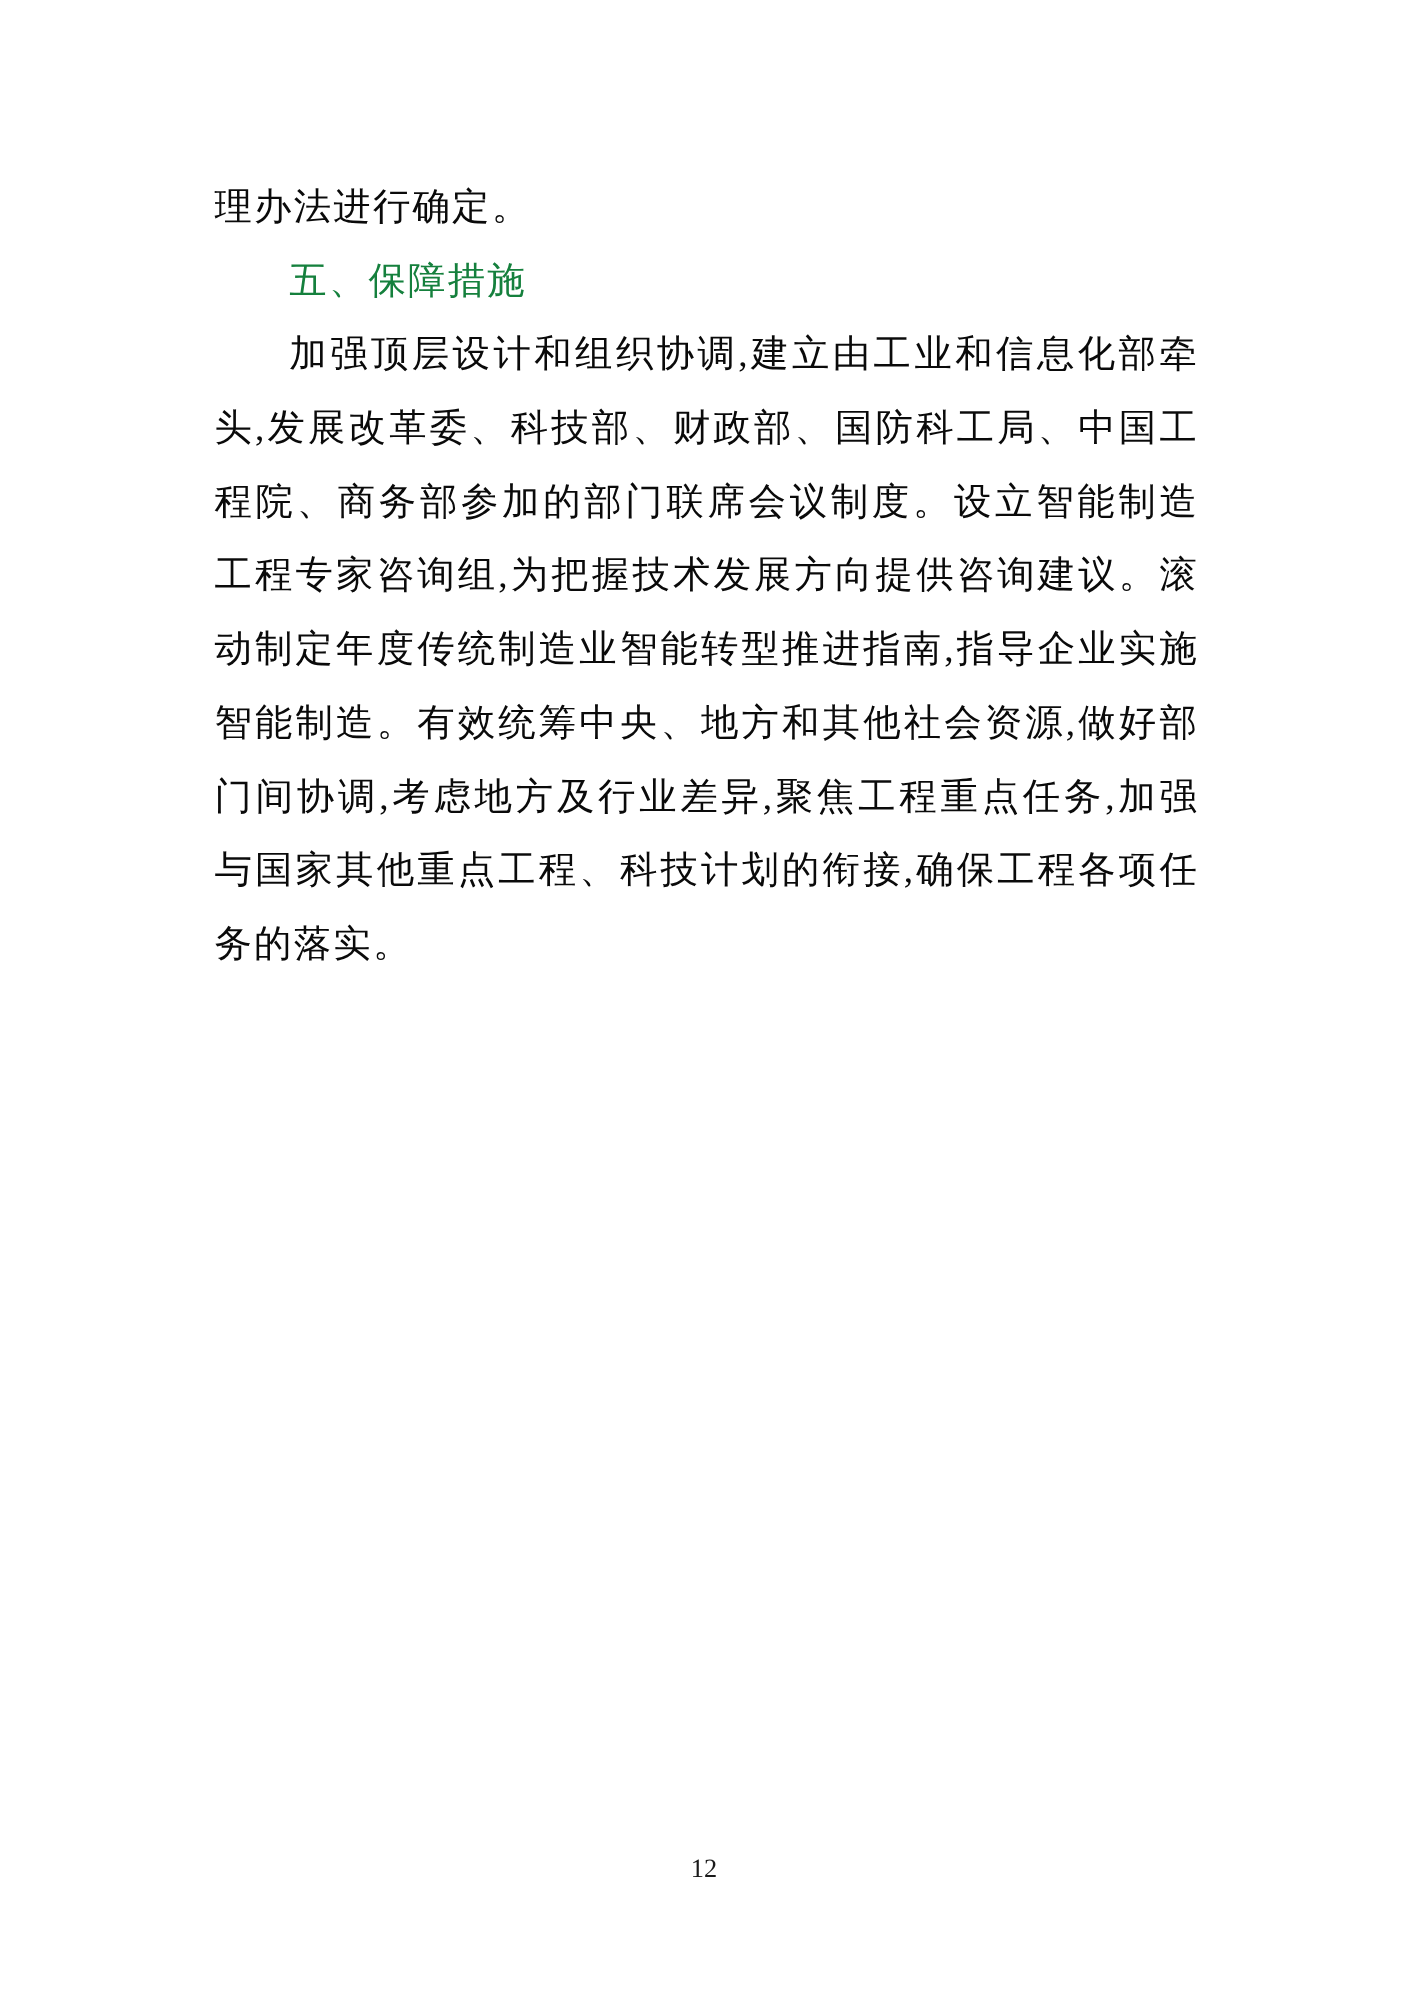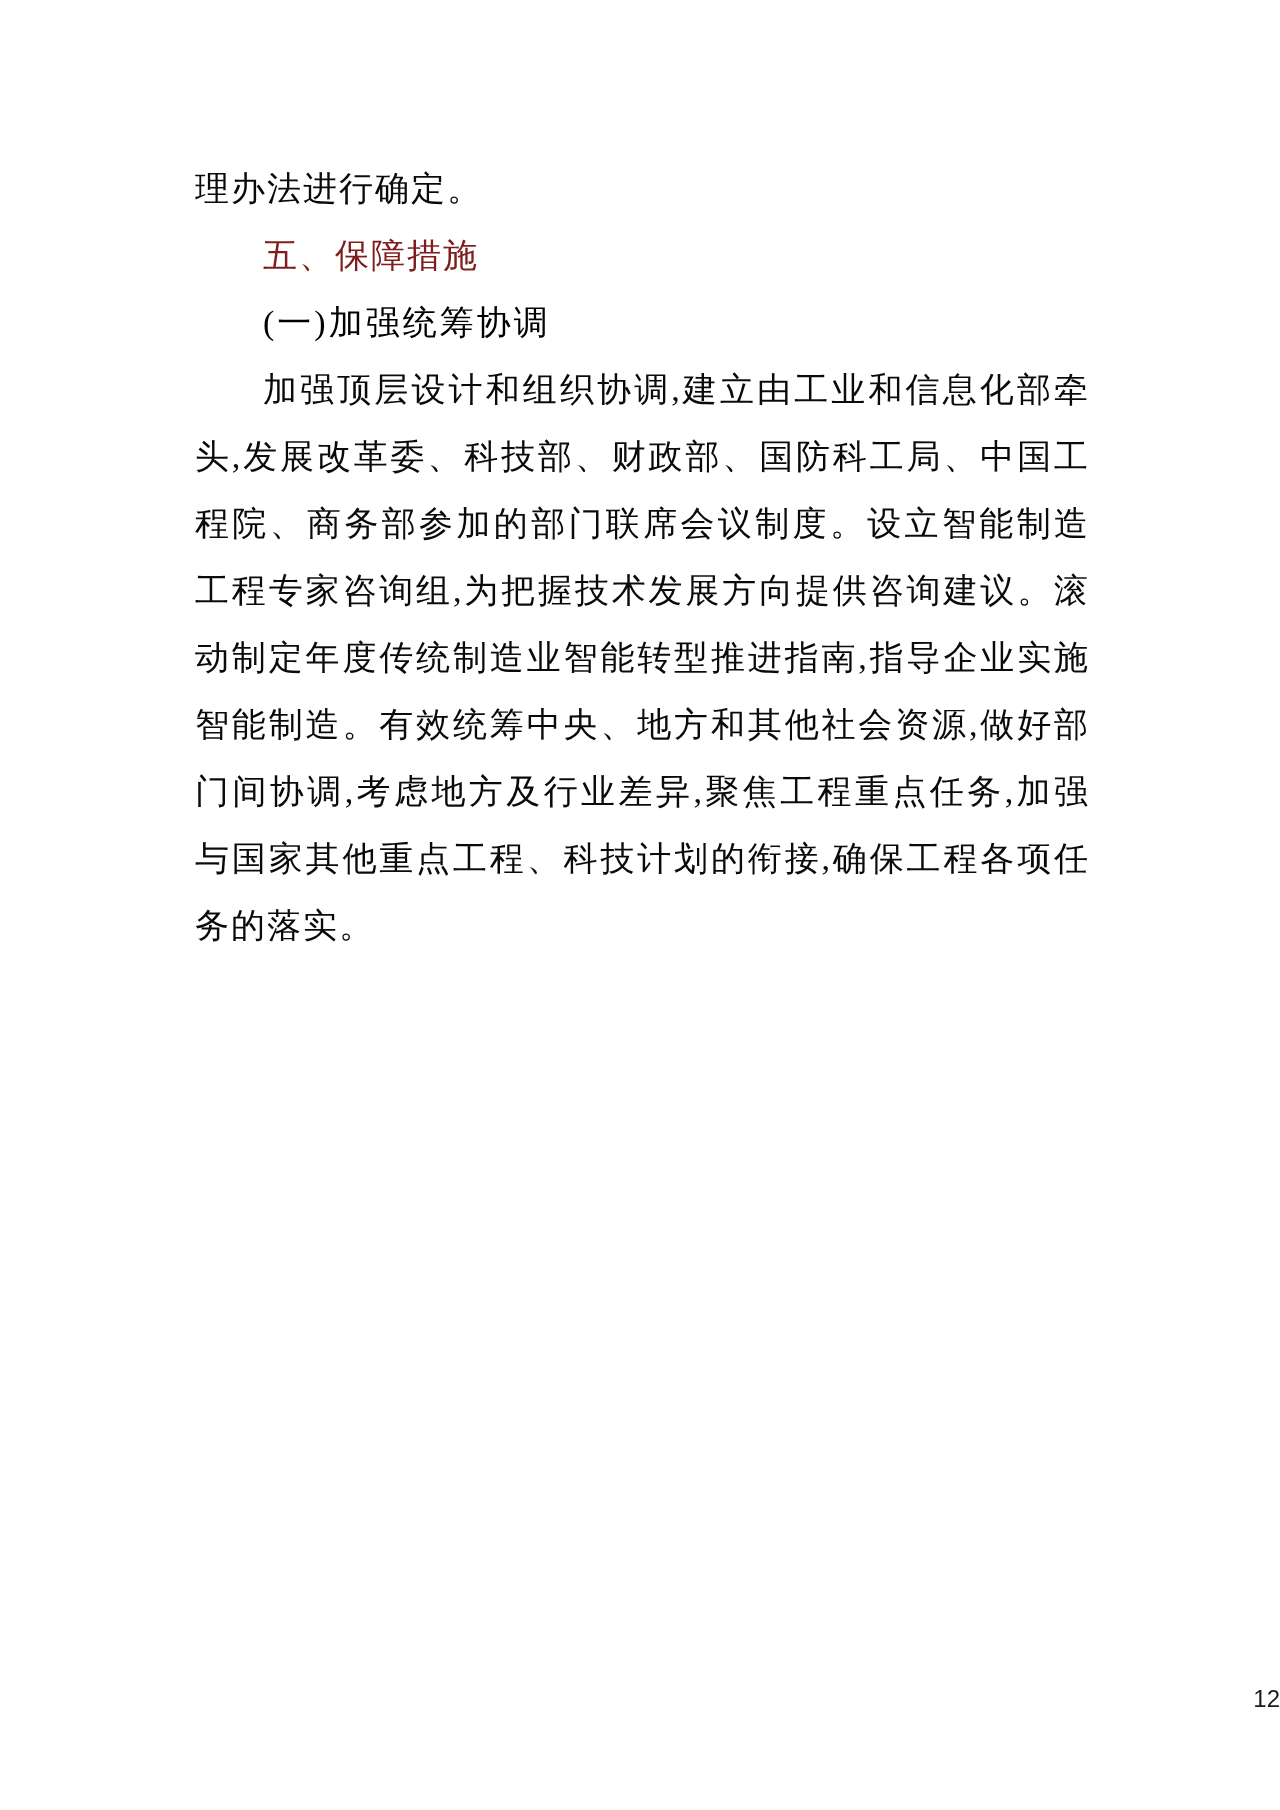--- a/index.html
+++ b/index.html
@@ -44,52 +44,51 @@
     color: #0a0a0a;
   }
   .indent-2em {
     text-indent: 2em;
   }
   .section-heading {
     font-family: "Liberation Sans", "DejaVu Sans", sans-serif;
     font-weight: bold;
     text-indent: 2em;
     letter-spacing: 2px;
-    color: #7f1d1d;
+    color: #15803d;
   }
   .subsection-heading {
     font-family: "Liberation Serif", "DejaVu Serif", serif;
     font-weight: bold;
     text-indent: 2em;
     letter-spacing: 3px;
     color: #000000;
   }
   .page-number {
     position: absolute;
     top: 1683px;
     left: 0;
     width: 1280px;
-    text-align: right;
+    text-align: center;
     font-size: 24px;
     line-height: 32px;
     color: #1a1a1a;
-    font-family: Liberation Sans, sans-serif;
+    font-family: Liberation Serif, serif;
   }
 </style>
 </head>
 <body>
 
 <div class="page">
   <div class="content">
 
     <p class="body-text">理办法进行确定。</p>
 
     <h2 class="section-heading">五、保障措施</h2>
 
-    <h3 class="subsection-heading">(一)加强统筹协调</h3>
 
     <p class="body-text indent-2em">加强顶层设计和组织协调,建立由工业和信息化部牵头,发展改革委、科技部、财政部、国防科工局、中国工程院、商务部参加的部门联席会议制度。设立智能制造工程专家咨询组,为把握技术发展方向提供咨询建议。滚动制定年度传统制造业智能转型推进指南,指导企业实施智能制造。有效统筹中央、地方和其他社会资源,做好部门间协调,考虑地方及行业差异,聚焦工程重点任务,加强与国家其他重点工程、科技计划的衔接,确保工程各项任务的落实。</p>
 
 
 
   </div>
 
   <div class="page-number">12</div>
 </div>
 

